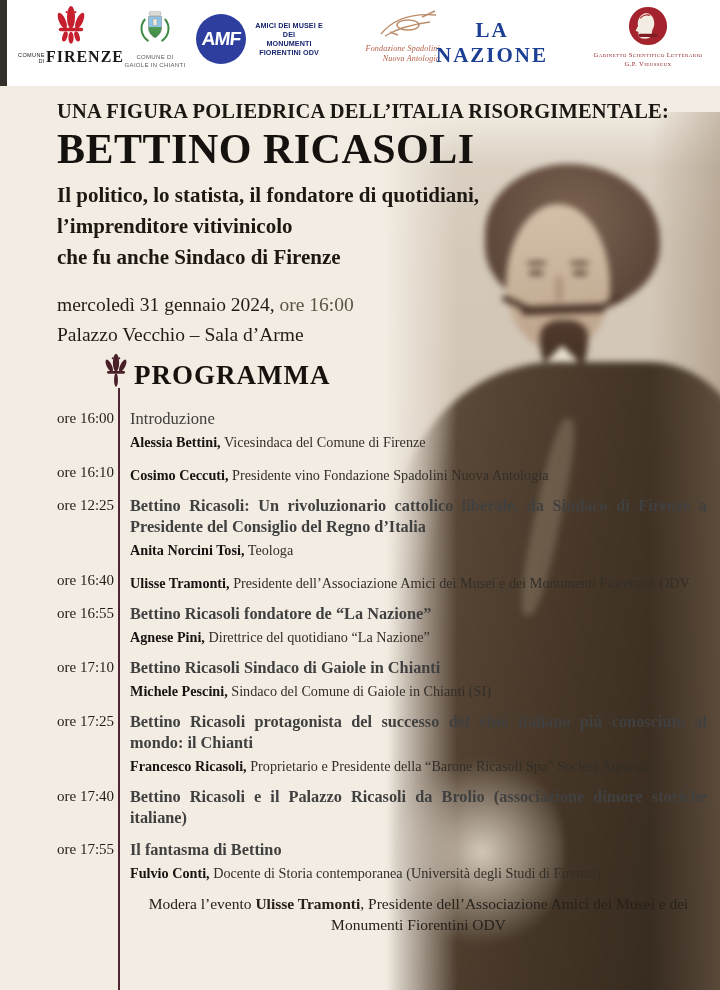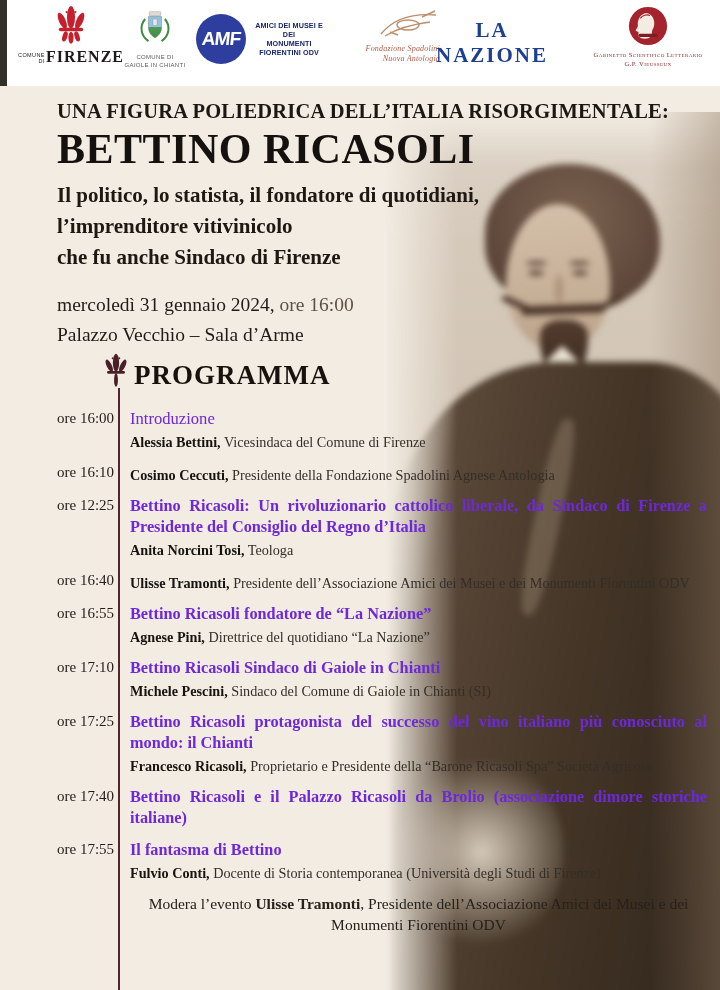--- a/index.html
+++ b/index.html
@@ -95,21 +95,21 @@
   
   .prog-lily{position:absolute;left:101px;top:352px;z-index:2;}
   .prog-heading{position:absolute;left:134px;top:360px;z-index:2;
                 font-size:27px;font-weight:bold;letter-spacing:1px;color:#17120d;}
   .vline{position:absolute;left:118px;top:388px;bottom:0;width:2px;background:#4f2631;z-index:1;}
 
   .program{position:absolute;left:57px;top:408px;width:650px;z-index:2;}
   .row{display:flex;margin-bottom:11px;}
   .time{width:61px;flex:none;font-size:15px;color:#221d18;padding-top:2px;}
   .body-col{margin-left:12px;width:577px;}
-  .item-title{font-size:16.3px;font-weight:bold;line-height:21px;text-align:justify;color:#6d28d9;}
+  .item-title{font-size:16.3px;font-weight:bold;line-height:21px;text-align:justify;color:#404040;}
   .item-title.regular{font-weight:normal;font-size:16.6px;}
   .speaker{font-size:14.2px;line-height:18px;margin-top:4px;white-space:nowrap;color:#332e28;}
   .speaker b{color:#171310;}
 
   .prog-footer{margin-top:8px;margin-left:73px;width:577px;text-align:center;
                font-size:15.5px;line-height:21px;color:#26211b;}
 </style>
 </head>
 <body>
 
@@ -268,21 +268,21 @@
       <div class="time">ore 16:00</div>
       <div class="body-col">
         <div class="item-title regular">Introduzione</div>
         <div class="speaker"><b>Alessia Bettini,</b> <span>Vicesindaca del Comune di Firenze</span></div>
       </div>
     </div>
 
     <div class="row">
       <div class="time">ore 16:10</div>
       <div class="body-col">
-        <div class="speaker"><b>Cosimo Ceccuti,</b> <span>Presidente della Fondazione Spadolini Agnese Antologia</span></div>
+        <div class="speaker"><b>Cosimo Ceccuti,</b> <span>Presidente vino Fondazione Spadolini Nuova Antologia</span></div>
       </div>
     </div>
 
     <div class="row">
       <div class="time">ore 12:25</div>
       <div class="body-col">
         <div class="item-title">Bettino Ricasoli: Un rivoluzionario cattolico liberale, da Sindaco di Firenze a Presidente del Consiglio del Regno d’Italia</div>
         <div class="speaker"><b>Anita Norcini Tosi,</b> <span>Teologa</span></div>
       </div>
     </div>

